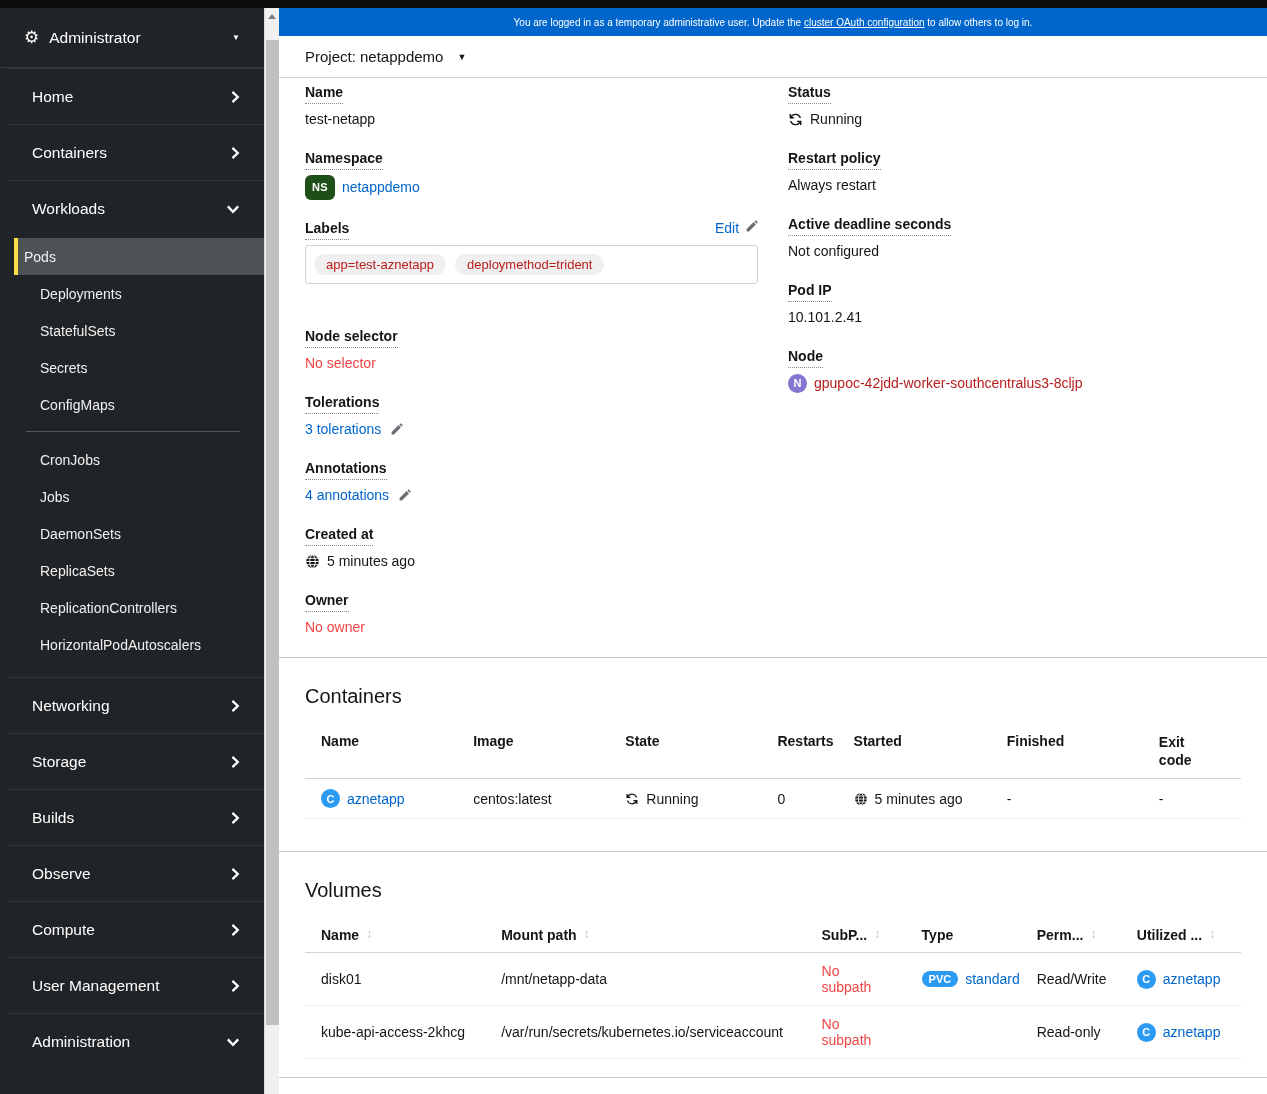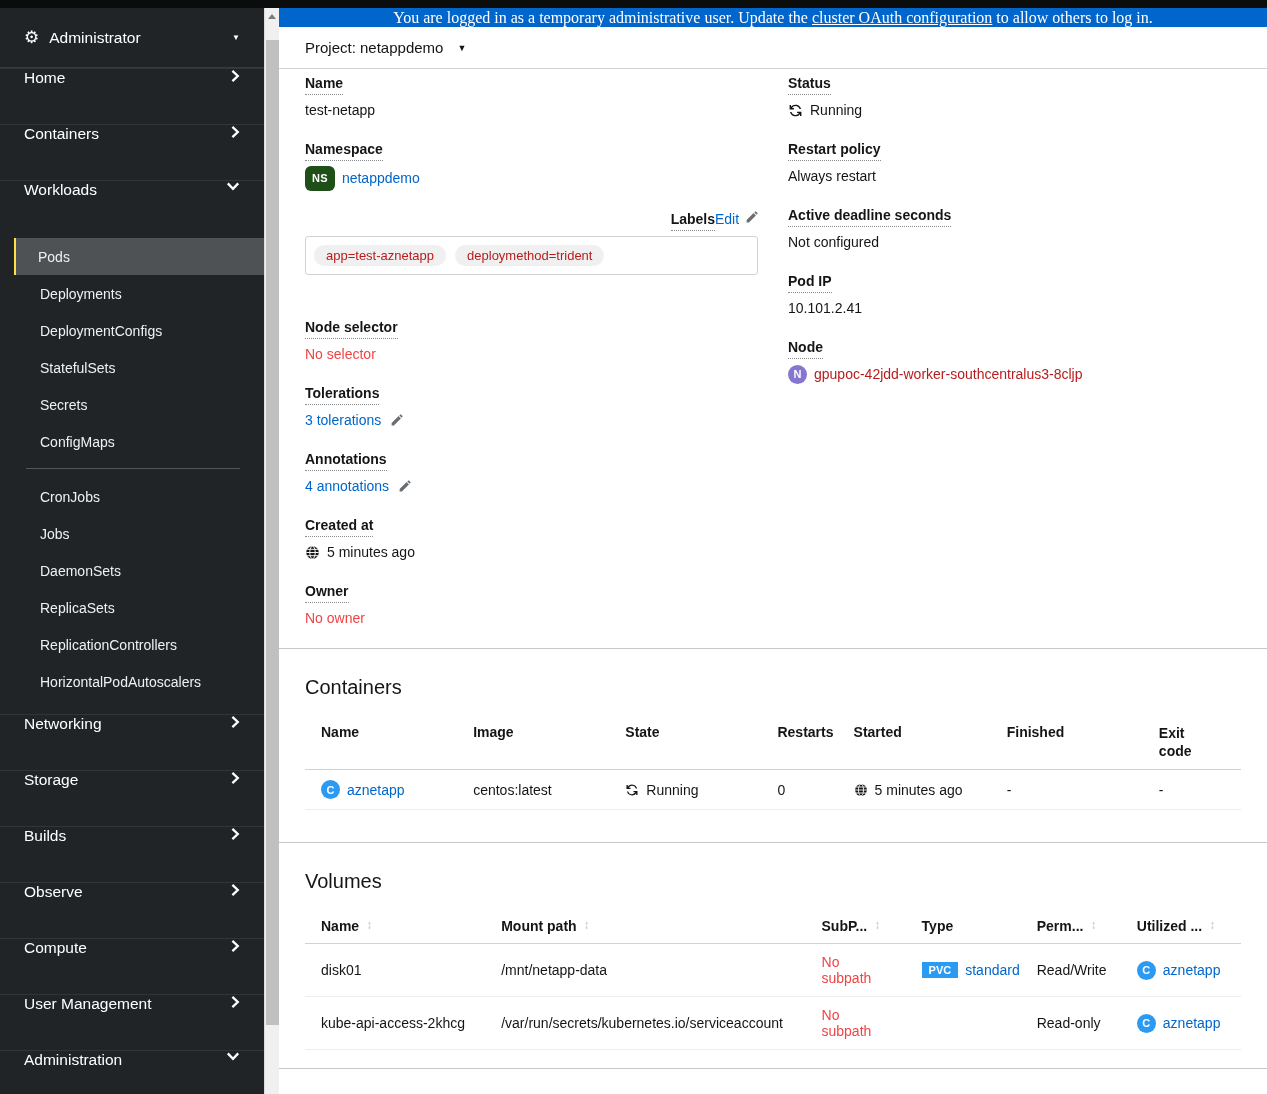--- a/index.html
+++ b/index.html
@@ -10,61 +10,61 @@
   }
   .top-strip { position:absolute; top:0; left:0; width:1267px; height:8px; background:#0b0d0d; z-index:30; }
   .app { display:flex; width:1267px; height:1094px; }
 
   
   .sidebar { width:264px; min-width:264px; background:#212427; color:#fff; padding-top:8px; overflow:hidden; }
   .persp { height:60px; display:flex; align-items:center; gap:10px; padding:0 24px; border-bottom:1px solid #383b3e; }
   .persp .cog { font-size:17px; color:#fff; }
   .persp .plabel { font-size:15.5px; flex:1; }
   .persp .caret { font-size:8px; color:#fff; }
-  .nav-item { height:56px; display:flex; justify-content:space-between; padding:0 24px; font-size:15.5px; color:#fff; cursor:pointer; border-top:1px solid #323537; }
+  .nav-item { height:56px; display:flex; align-items:center; justify-content:space-between; padding:0 24px; font-size:15.5px; color:#fff; cursor:pointer; border-top:1px solid #323537;margin-left:8px; }
   .nav-item:first-child { border-top:none; }
   .subnav { list-style:none; margin:2px 0 14px 14px; }
   .subnav li { height:37px; display:flex; align-items:center; padding-left:26px; font-size:14px; color:#f0f0f0; cursor:pointer; }
-  .subnav li.active { background:#4f5255; border-left:2px solid #fde047; padding-left:22px; }
+  .subnav li.active { background:#4f5255; border-left:4px solid #fde047; padding-left:6px; }
   .subnav .subdivider { height:1px; background:#54575a; margin:8px 24px 9px 12px; padding:0; cursor:default; }
 
   
   .scrollbar { width:15px; min-width:15px; background:#f0f0f0; position:relative; margin-top:8px; border-left:1px solid #dcdcdc; }
   .sb-btn { height:16px; display:flex; align-items:center; justify-content:center; }
   .sb-arrow { width:0; height:0; border-left:4px solid transparent; border-right:4px solid transparent; border-bottom:5px solid #7a7d80; }
   .sb-thumb { position:absolute; top:32px; left:1px; width:13px; height:985px; background:#c0c0c0; }
 
   
   .main { flex:1; display:flex; flex-direction:column; background:#fff; padding-top:8px; }
-  .banner { height:19px; background:#0066cc; color:#fff; font-size:16px; display:flex; align-items:center; justify-content:center; gap:0; white-space:pre;font-family:Liberation Serif, serif; }
+  .banner { height:28px; background:#0066cc; color:#fff; font-size:10px; display:flex; align-items:center; justify-content:center; gap:0; white-space:pre; }
   .banner a { color:#fff; text-decoration:underline; cursor:pointer; }
   .projectbar { height:42px; border-bottom:1px solid #d2d2d2; display:flex; align-items:center; padding:0 26px; gap:14px; background:#fff; }
   .projectbar .ptitle { font-size:15px; cursor:pointer; }
   .projectbar .caret { font-size:9px; color:#151515; cursor:pointer; }
 
   .content { flex:1; overflow:hidden; }
   .section { padding:0 26px; border-bottom:1px solid #c8c8c8; }
   .section-details { height:580px; padding-top:6px; }
   .details-grid { display:grid; grid-template-columns:1fr 1fr; column-gap:30px; }
 
   .dgroup { margin-bottom:20px; }
   .dt { font-weight:600; margin-bottom:9px; font-size:14px; }
   .dt .dtx { border-bottom:1px dotted #8a8d90; padding-bottom:3px; }
-  .dt-row { display:flex; justify-content:flex-end; align-items:flex-start; }
+  .dt-row { display:flex; justify-content:space-between; align-items:flex-start; }
   .dd { font-size:14px; line-height:21px; display:flex; align-items:center; gap:7px; }
   .muted { color:#ef4444; }
   a.lnk { color:#0066cc; text-decoration:none; cursor:pointer; }
   a.lnk-node { color:#b91c1c; text-decoration:none; cursor:pointer; }
   .pencil { display:inline-flex; margin-left:2px; }
 
   .badge-ns { background:#1e4f18; color:#fff; font-size:11px; font-weight:bold; border-radius:6px; padding:2px 7px; letter-spacing:.3px; }
   .cbadge { width:19px; height:19px; min-width:19px; border-radius:50%; display:inline-flex; align-items:center; justify-content:center; color:#fff; font-size:11px; font-weight:bold; }
   .cbadge.blue { background:#2b9af3; }
   .cbadge.purple { background:#8476d1; }
-  .badge-pvc { background:#2b9af3; color:#fff; font-size:11px; font-weight:bold; border-radius:0; padding:2px 7px; }
+  .badge-pvc { background:#2b9af3; color:#fff; font-size:11px; font-weight:bold; border-radius:8px; padding:2px 7px; }
 
   .labels-box { border:1px solid #d2d2d2; border-radius:3px; padding:8px; display:flex; gap:9px; margin-top:2px; }
   .pill { background:#f0f0f0; border-radius:12px; padding:3px 12px; font-size:13px; color:#b91c1c; cursor:pointer; }
 
   .section-title { font-size:20px; font-weight:500; padding-top:27px; }
   .section-containers { height:194px; }
   .section-volumes { height:226px; }
 
   table.pf { border-collapse:collapse; width:100%; margin-top:16px; table-layout:fixed; }
   table.pf th { text-align:left; font-weight:700; font-size:14px; padding:9px 16px; border-bottom:1px solid #d2d2d2; vertical-align:top; }
@@ -115,23 +115,20 @@
           </svg>
         </span>
     </div>
 
     <ul class="subnav">
       <li class="active">
           <span>Pods</span>
         </li>
       <li>
           <span>Deployments</span>
-        </li>
-      <li>
-          <span>DeploymentConfigs</span>
         </li>
       <li>
           <span>StatefulSets</span>
         </li>
       <li>
           <span>Secrets</span>
         </li>
       <li>
           <span>ConfigMaps</span>
         </li>

